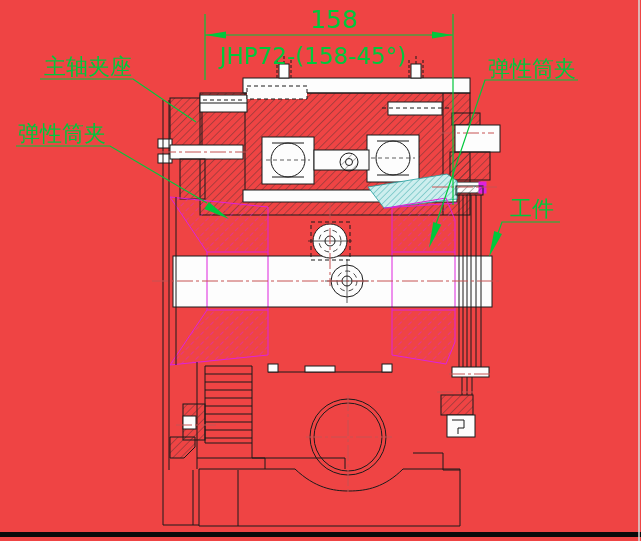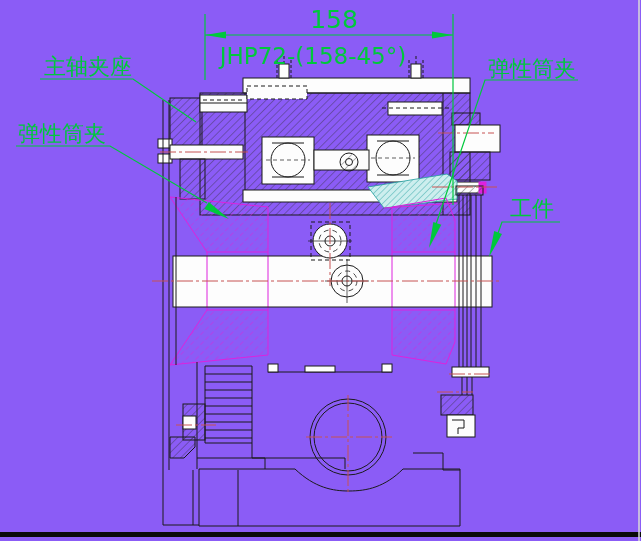--- a/index.html
+++ b/index.html
@@ -1,18 +1,18 @@
 <!DOCTYPE html>
 <html><head>
 <meta charset="utf-8">
 <style>
   html,body{margin:0;padding:0;background:#ffffff;}
   .canvas{
     width:641px;height:541px;position:relative;overflow:hidden;
-    background:#8b5cf6;
+    background:#ef4444;
     font-family:"DejaVu Sans","Liberation Sans",sans-serif;
   }
   svg{display:block;position:absolute;top:0;left:0;}
   text{font-family:"DejaVu Sans","Liberation Sans",sans-serif;}
 </style>
 </head>
 <body>
 
 <div class="canvas">
 <svg width="641" height="541" viewBox="0 0 641 541">

